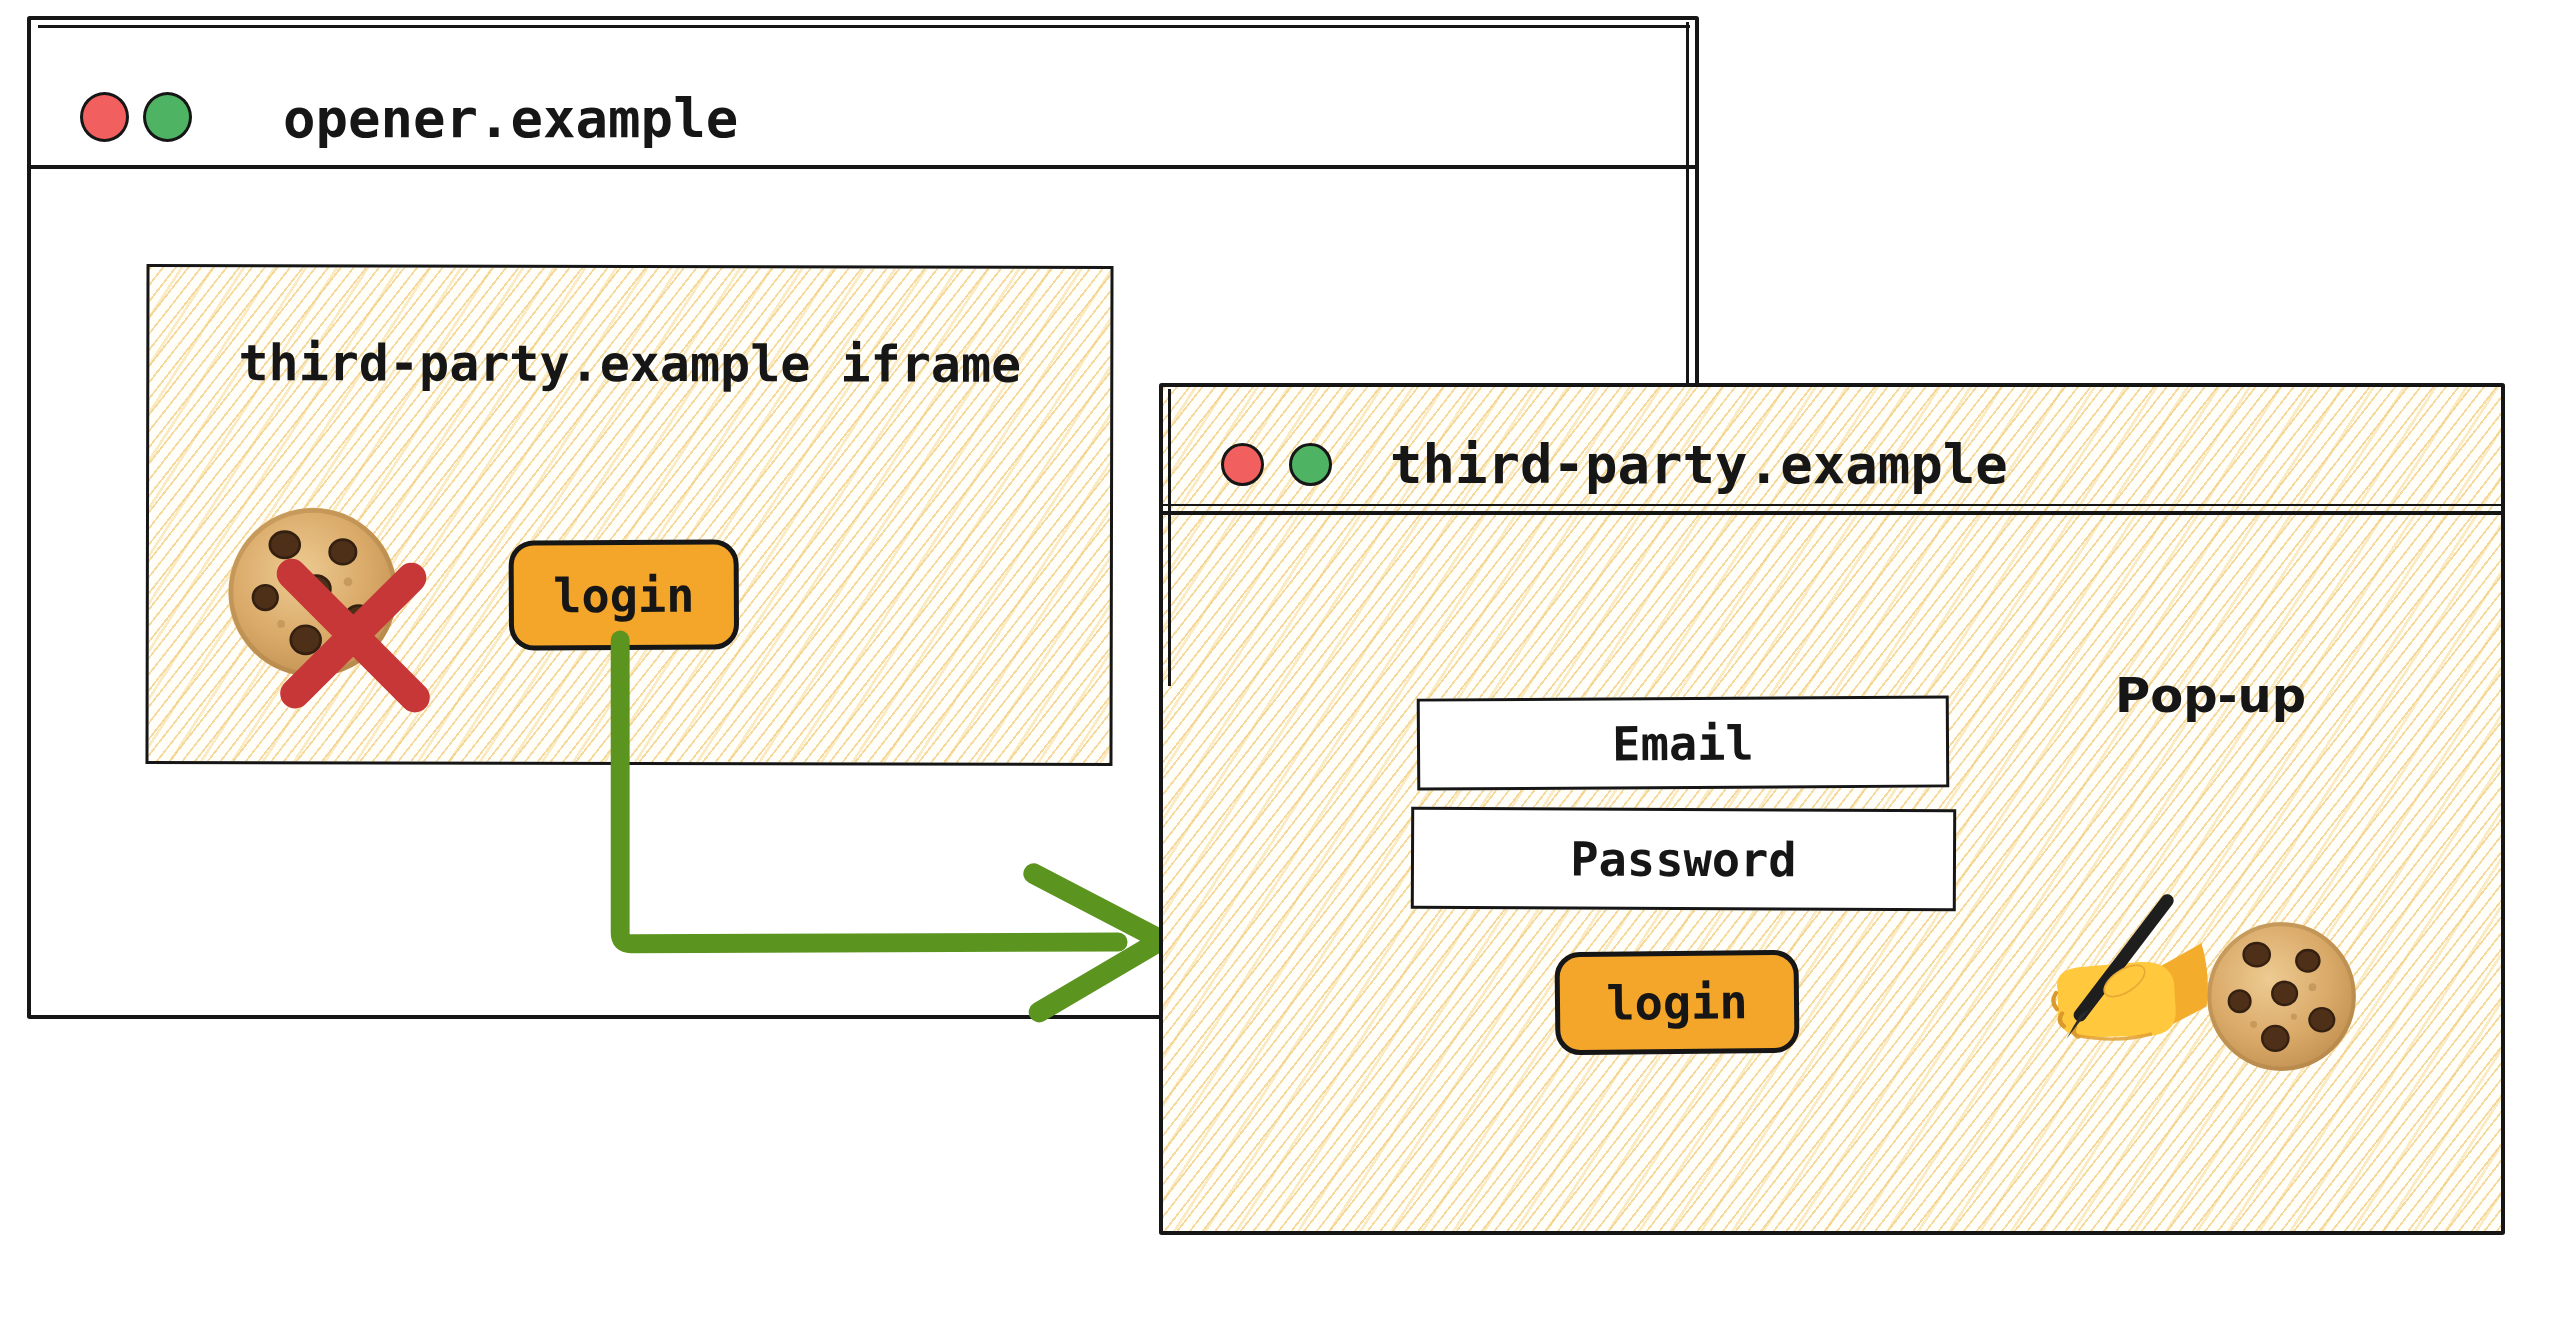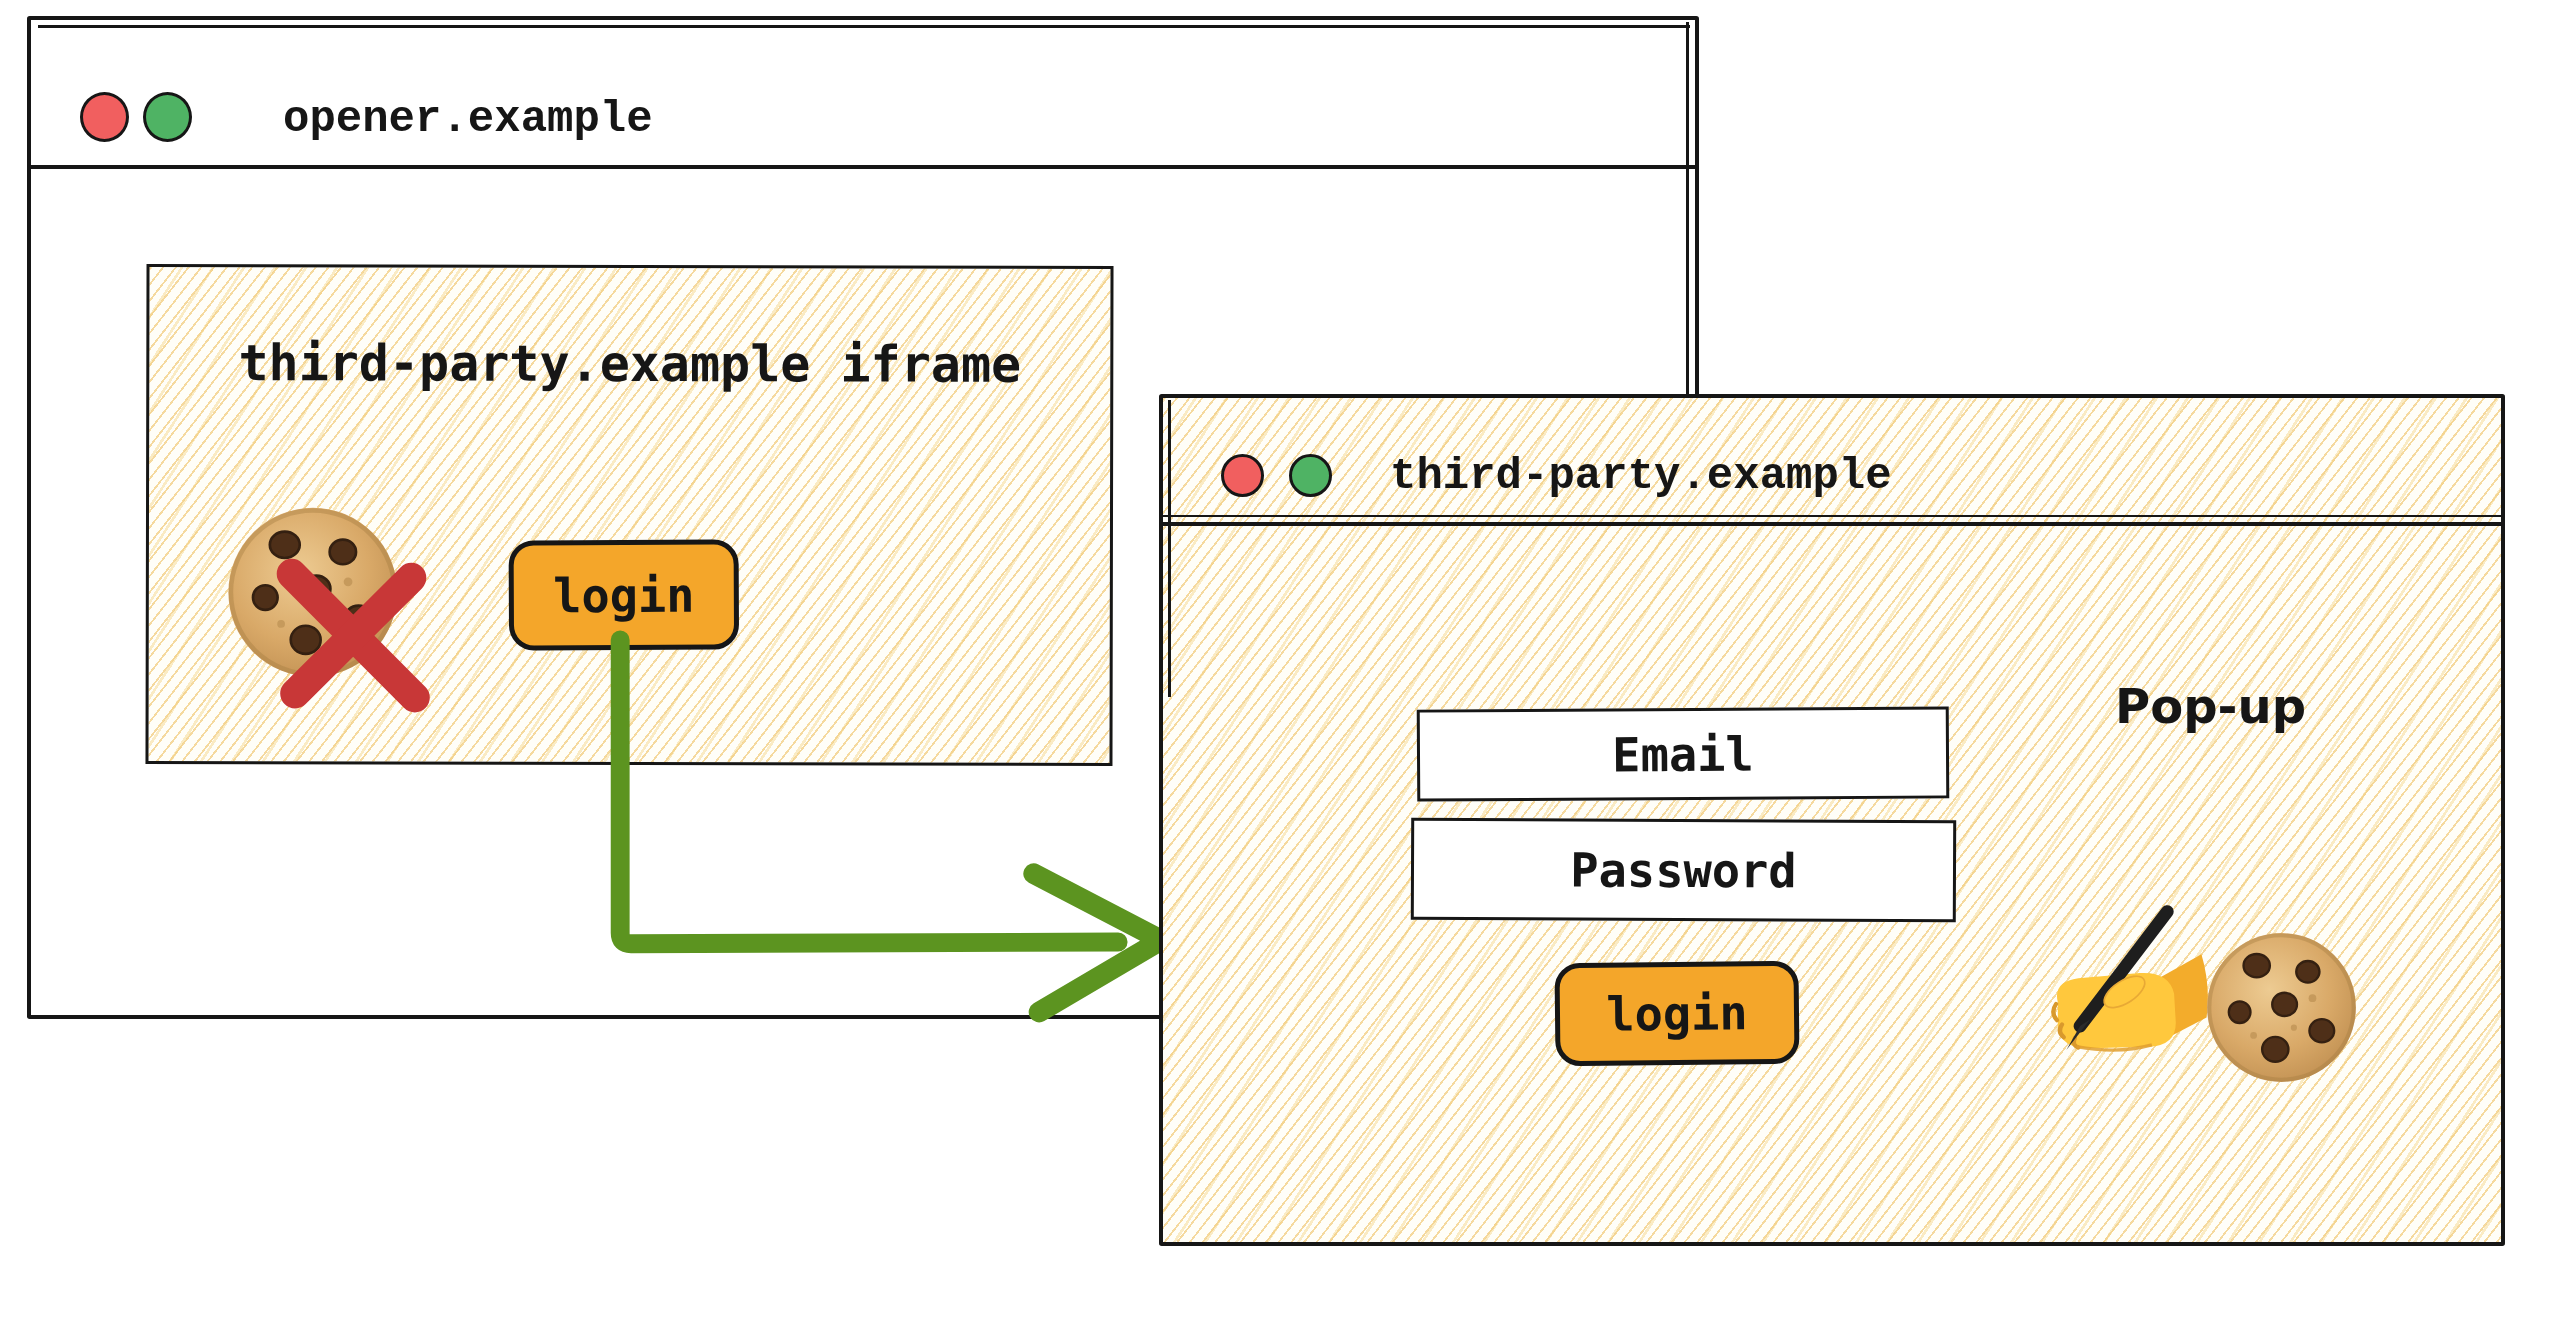--- a/index.html
+++ b/index.html
@@ -11,21 +11,21 @@
   .window {
     position:absolute; box-sizing:border-box;
     background:#ffffff; border:4.5px solid #161616; border-radius:2.7px;
   }
   
   #opener-window::before { content:""; position:absolute; left:7.2px; right:5.4px; top:5.4px; height:2.7px; background:#161616; }
   #opener-window::after  { content:""; position:absolute; top:1.8px; bottom:1.8px; right:6.3px; width:2.7px; background:#161616; }
   #popup-window::before  { content:""; position:absolute; left:5.4px; top:1.8px; height:297px; width:2.7px; background:#161616; }
 
   #opener-window { left:27px; top:16px; width:1672px; height:1003px; z-index:1; }
-  #popup-window  { left:1159px; top:394px; width:1346px; height:852px; z-index:3;padding-left:8px; }
+  #popup-window  { left:1159px; top:383px; width:1346px; height:852px; z-index:3;padding-left:8px; }
 
   .hatch {
     background-color:#FFFEF8;
     background-image:
       repeating-linear-gradient(128deg, rgba(242,205,128,0.75) 0px, rgba(242,205,128,0.75) 1.8px, transparent 1.8px, transparent 10px),
       repeating-linear-gradient(123deg, rgba(247,222,160,0.60) 0px, rgba(247,222,160,0.60) 2.7px, transparent 2.7px, transparent 26px);
   }
 
   .titlebar { position:absolute; left:0; top:0; right:0; box-sizing:border-box; border-bottom:4.5px solid #161616; }
   #opener-window .titlebar { height:149px; }
@@ -35,21 +35,21 @@
   .dot { position:absolute; border-radius:50%; border:3.6px solid #161616; box-sizing:border-box; }
   .dot.red   { background:#F15F5F; }
   .dot.green { background:#4FB364; }
   #opener-window .dot { width:49px; height:50px; }
   #opener-window .dot.red   { left:49px;  top:72px; }
   #opener-window .dot.green { left:112px; top:72px; }
   #popup-window .dot { width:43px; height:43px; }
   #popup-window .dot.red   { left:58px;  top:56px; }
   #popup-window .dot.green { left:126px; top:56px; }
 
-  .window-title { position:absolute; font-weight:bold; font-size:44px; line-height:54px; white-space:nowrap;font-family:Liberation Mono, monospace; }
+  .window-title { position:absolute; font-weight:bold; font-size:54px; line-height:54px; white-space:nowrap; }
   #opener-window .window-title { left:252px; top:72px; }
   #popup-window  .window-title { left:227px; top:51px; }
 
   .iframe-box {
     position:absolute; left:115px; top:245px; width:967px; height:500px;
     box-sizing:border-box; border:3.6px solid #161616; transform:rotate(0.12deg);
   }
   .iframe-label { position:absolute; left:0; right:0; top:67px; text-align:center; font-size:50px; font-weight:bold; }
 
   .btn {

